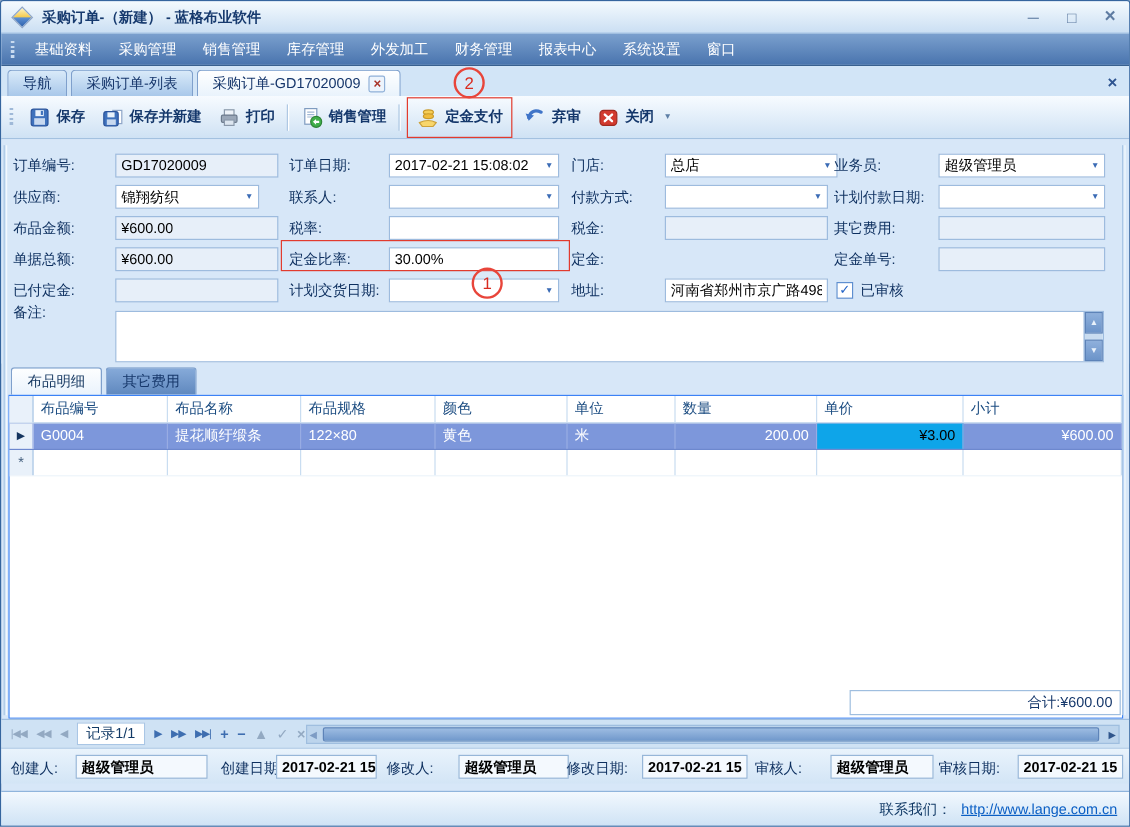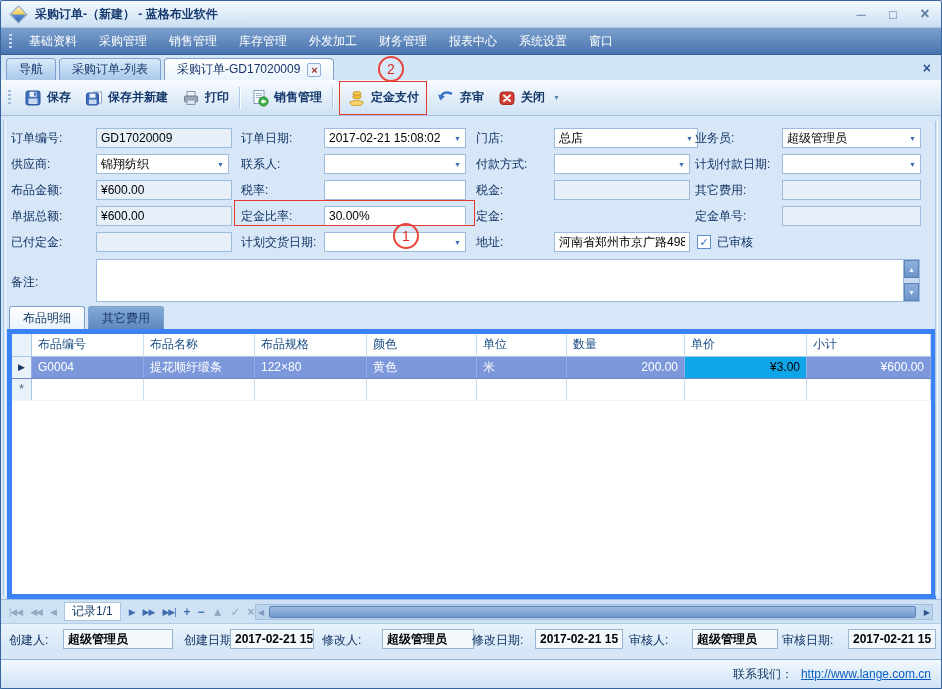--- a/index.html
+++ b/index.html
@@ -82,21 +82,21 @@
   
   .dtabs { position:absolute; top:302px; left:0; right:0; height:26px; padding-left:8px;
            display:flex; align-items:flex-end; gap:3px; }
   .dtab { height:23px; line-height:22px; padding:0 13px; border:1px solid #7FA0CC; border-bottom:none;
           border-radius:3px 3px 0 0; }
   .dtab.active { background:linear-gradient(#FDFEFF,#EAF3FC); color:#12355F; }
   .dtab.inactive { background:linear-gradient(#86AAD9,#5F88BE); color:#17386B; }
 
   
   .grid { position:absolute; top:328px; left:6px; width:929px; height:270px; background:#fff;
-          border:5px solid #3b82f6; }
+          border:1px solid #3b82f6; }
   .g-header { display:flex; height:23px; background:#fff; border-bottom:1px solid #A9C6E5; color:#1A4B80; }
   .g-row { display:flex; height:22px; border-bottom:1px solid #EDF4FB; color:#000; }
   .g-row.sel { background:#7D97DB; color:#fff; border-bottom:1px solid #6D88CE; }
   .g-cell { padding:0 6px; line-height:21px; border-right:1px solid #C9DDF1; overflow:hidden;
             white-space:nowrap; flex:none; }
   .g-row.sel .g-cell { border-right:1px solid #98ACE3; }
   .w-ind { width:20px; flex:none; background:#E9F1FA; border-right:1px solid #A9C6E5;
            text-align:center; color:#45607F; padding:0; line-height:21px; }
   .g-row.sel .w-ind { color:#15355F; font-size:9px; }
   .w0{width:112px} .w1{width:111px} .w2{width:112px} .w3{width:110px}
@@ -266,21 +266,21 @@
       </div>
       <span class="flabel" style="left:694px;">业务员:</span>
       <div class="fld" style="left:781px;width:139px;">
         <span class="fld-text">超级管理员</span>
         <span class="caret">▼</span>
       </div>
     </div>
 
     <div class="frow" style="top:38px;">
       <span class="flabel" style="left:10px;">供应商:</span>
-      <div class="fld" style="left:95px;width:133px;">
+      <div class="fld" style="left:95px;width:120px;">
         <span class="fld-text">锦翔纺织</span>
         <span class="caret">▼</span>
       </div>
       <span class="flabel" style="left:240px;">联系人:</span>
       <div class="fld" style="left:323px;width:142px;">
         <span class="fld-text"></span>
         <span class="caret">▼</span>
       </div>
       <span class="flabel" style="left:475px;">付款方式:</span>
       <div class="fld" style="left:553px;width:136px;">
@@ -342,21 +342,21 @@
       <span class="flabel" style="left:475px;">地址:</span>
       <div class="fld" style="left:553px;width:136px;">
         <span class="fld-text">河南省郑州市京广路498号</span>
       </div>
       <span class="cb" style="left:696px;">
         <span class="cb-mark">✓</span>
       </span>
       <span class="cb-label" style="left:716px;">已审核</span>
     </div>
 
-    <span class="flabel" style="left:10px;top:156px;text-align:center;">备注:</span>
+    <span class="flabel" style="left:10px;top:134px;text-align:center;">备注:</span>
     <div class="remark-box" style="left:95px;top:143px;width:824px;height:43px;">
       <span class="fld-text"></span>
       <div class="vscroll">
         <span class="vs-btn">▲</span>
         <span class="vs-btn">▼</span>
       </div>
     </div>
 
     <div class="anno-rect" style="left:233px;top:84px;width:241px;height:26px;"></div>
     <div class="anno-circle" style="left:392px;top:107px;">1</div>
@@ -398,20 +398,21 @@
       <div class="g-cell w-ind">*</div>
       <div class="g-cell w0"></div>
       <div class="g-cell w1"></div>
       <div class="g-cell w2"></div>
       <div class="g-cell w3"></div>
       <div class="g-cell w4"></div>
       <div class="g-cell w5"></div>
       <div class="g-cell w6"></div>
       <div class="g-cell w7"></div>
     </div>
+    <div class="g-total">合计:¥600.00</div>
   </div>
 
   <div class="navrow">
     <span class="nav-btn">|◀◀</span>
     <span class="nav-btn">◀◀</span>
     <span class="nav-btn">◀</span>
     <span class="nav-label">记录1/1</span>
     <span class="nav-btn active">▶</span>
     <span class="nav-btn active">▶▶</span>
     <span class="nav-btn active">▶▶|</span>

